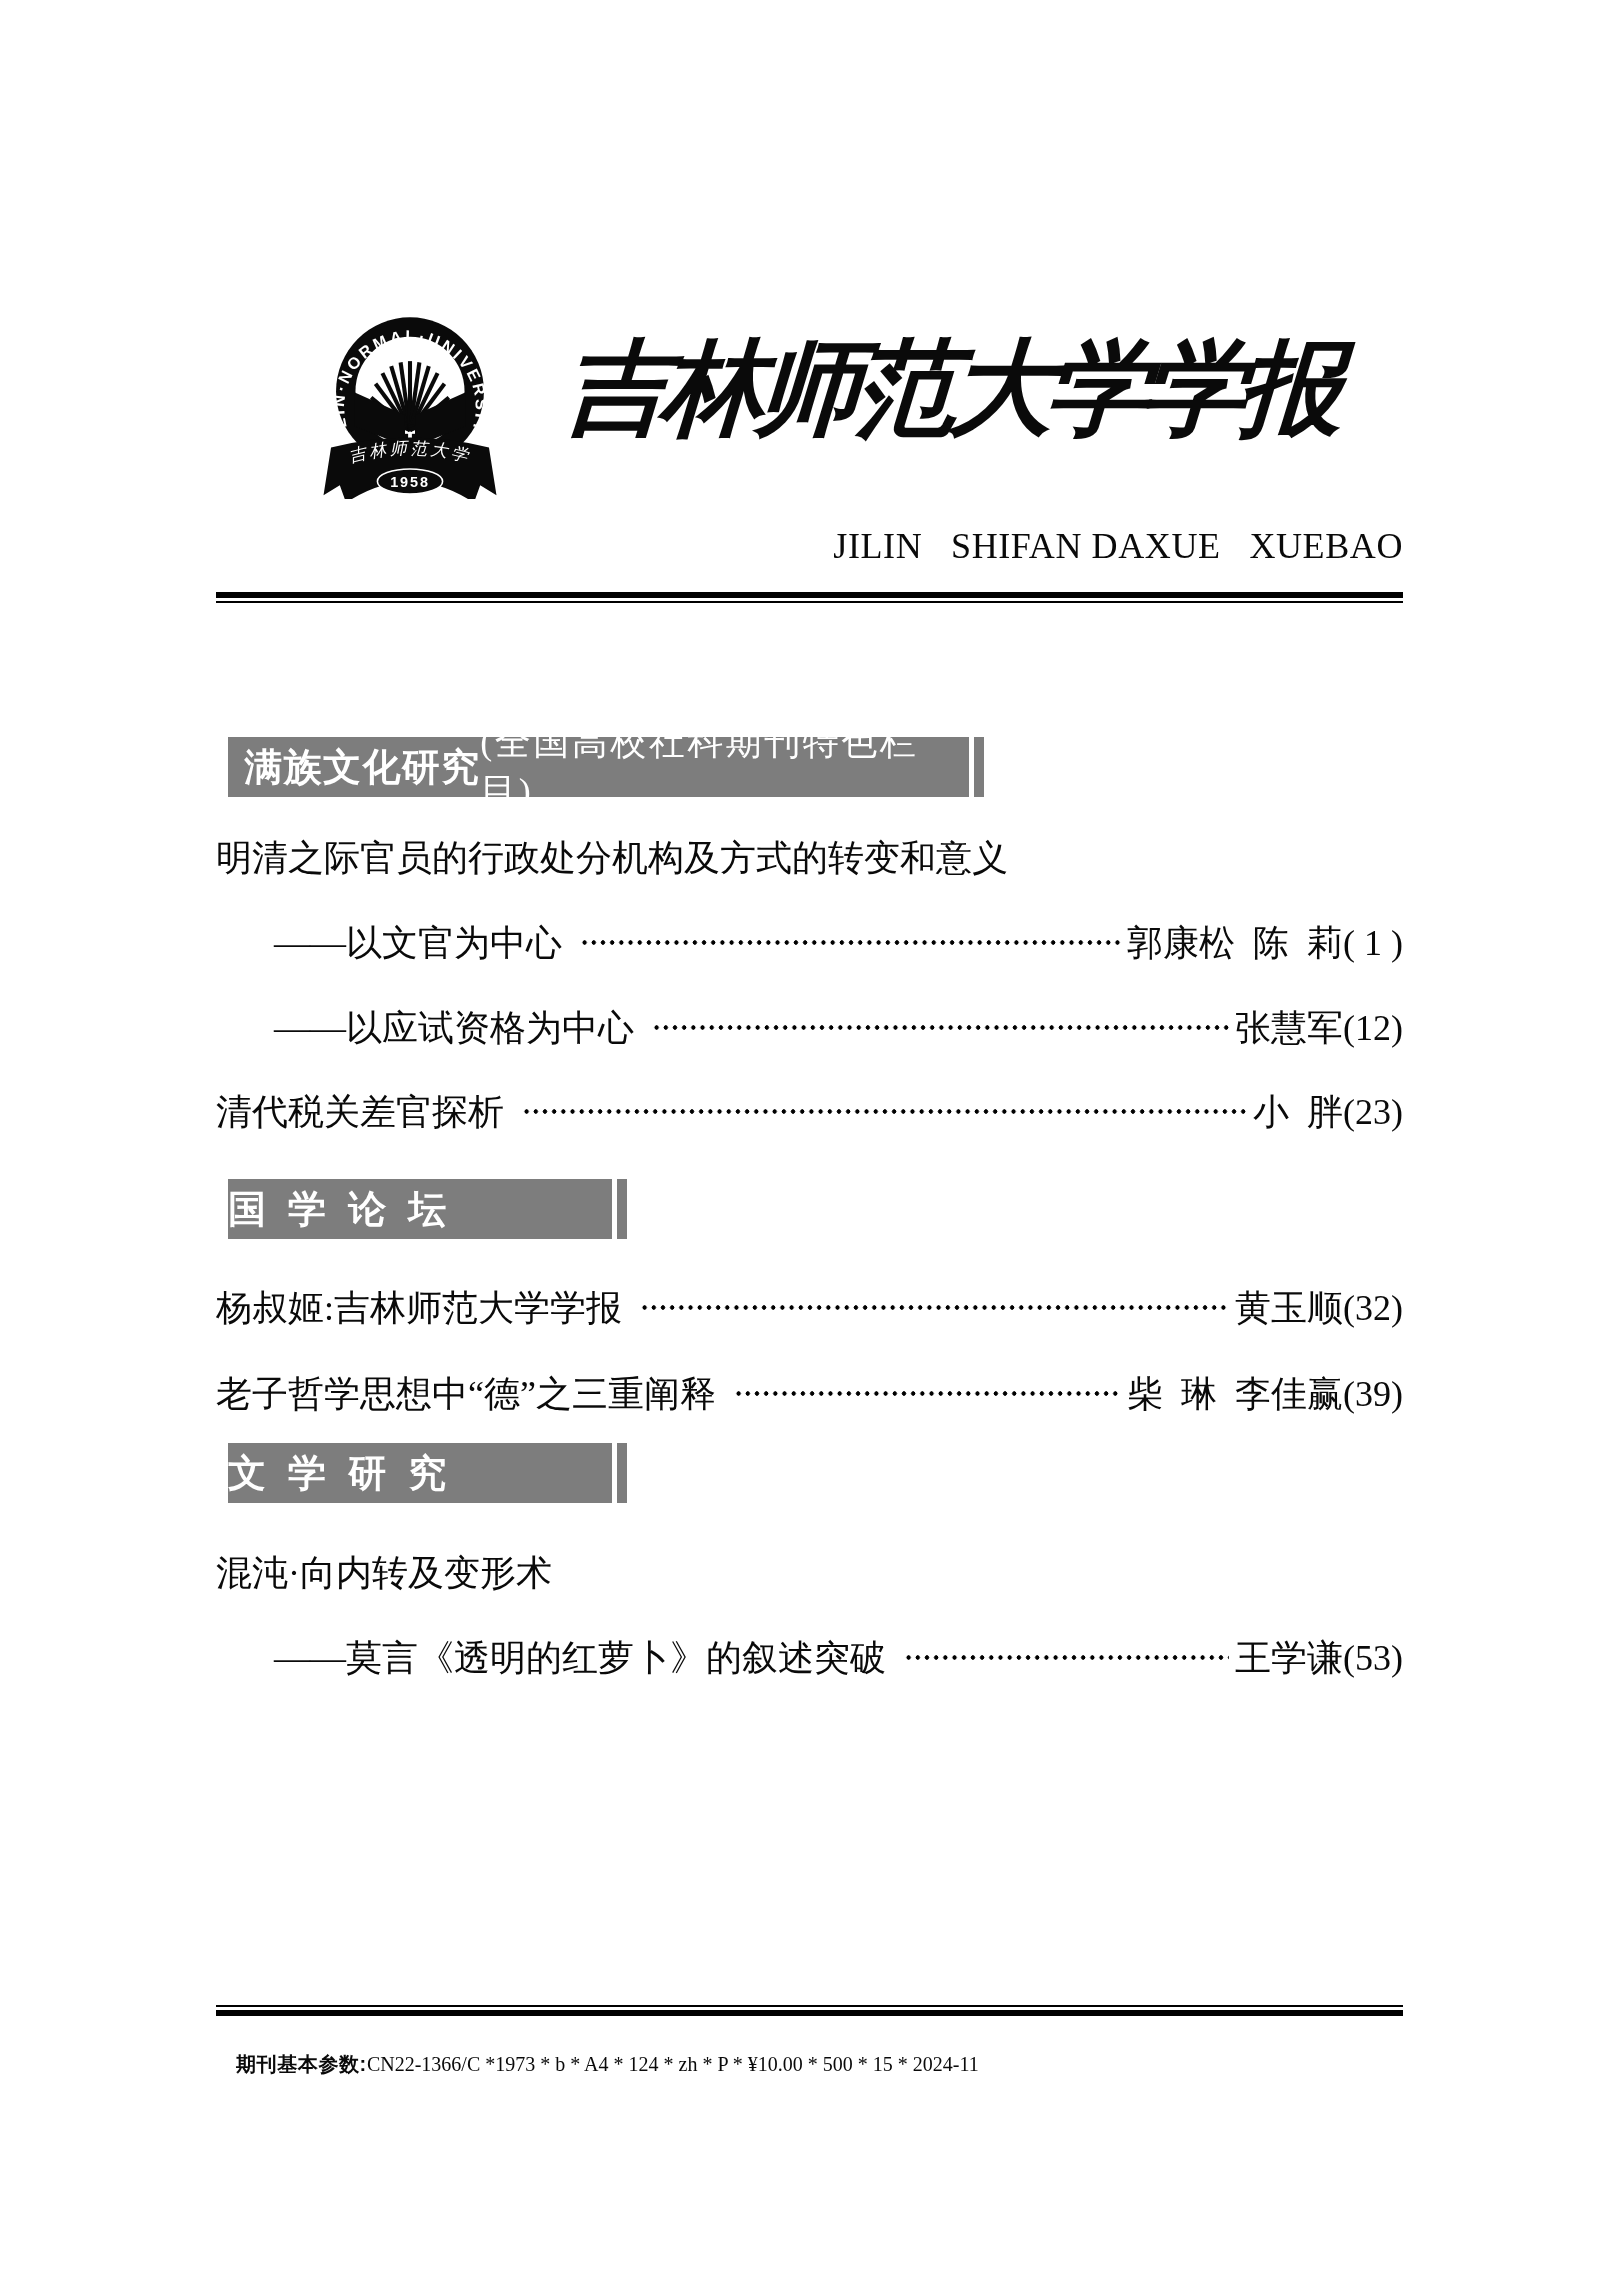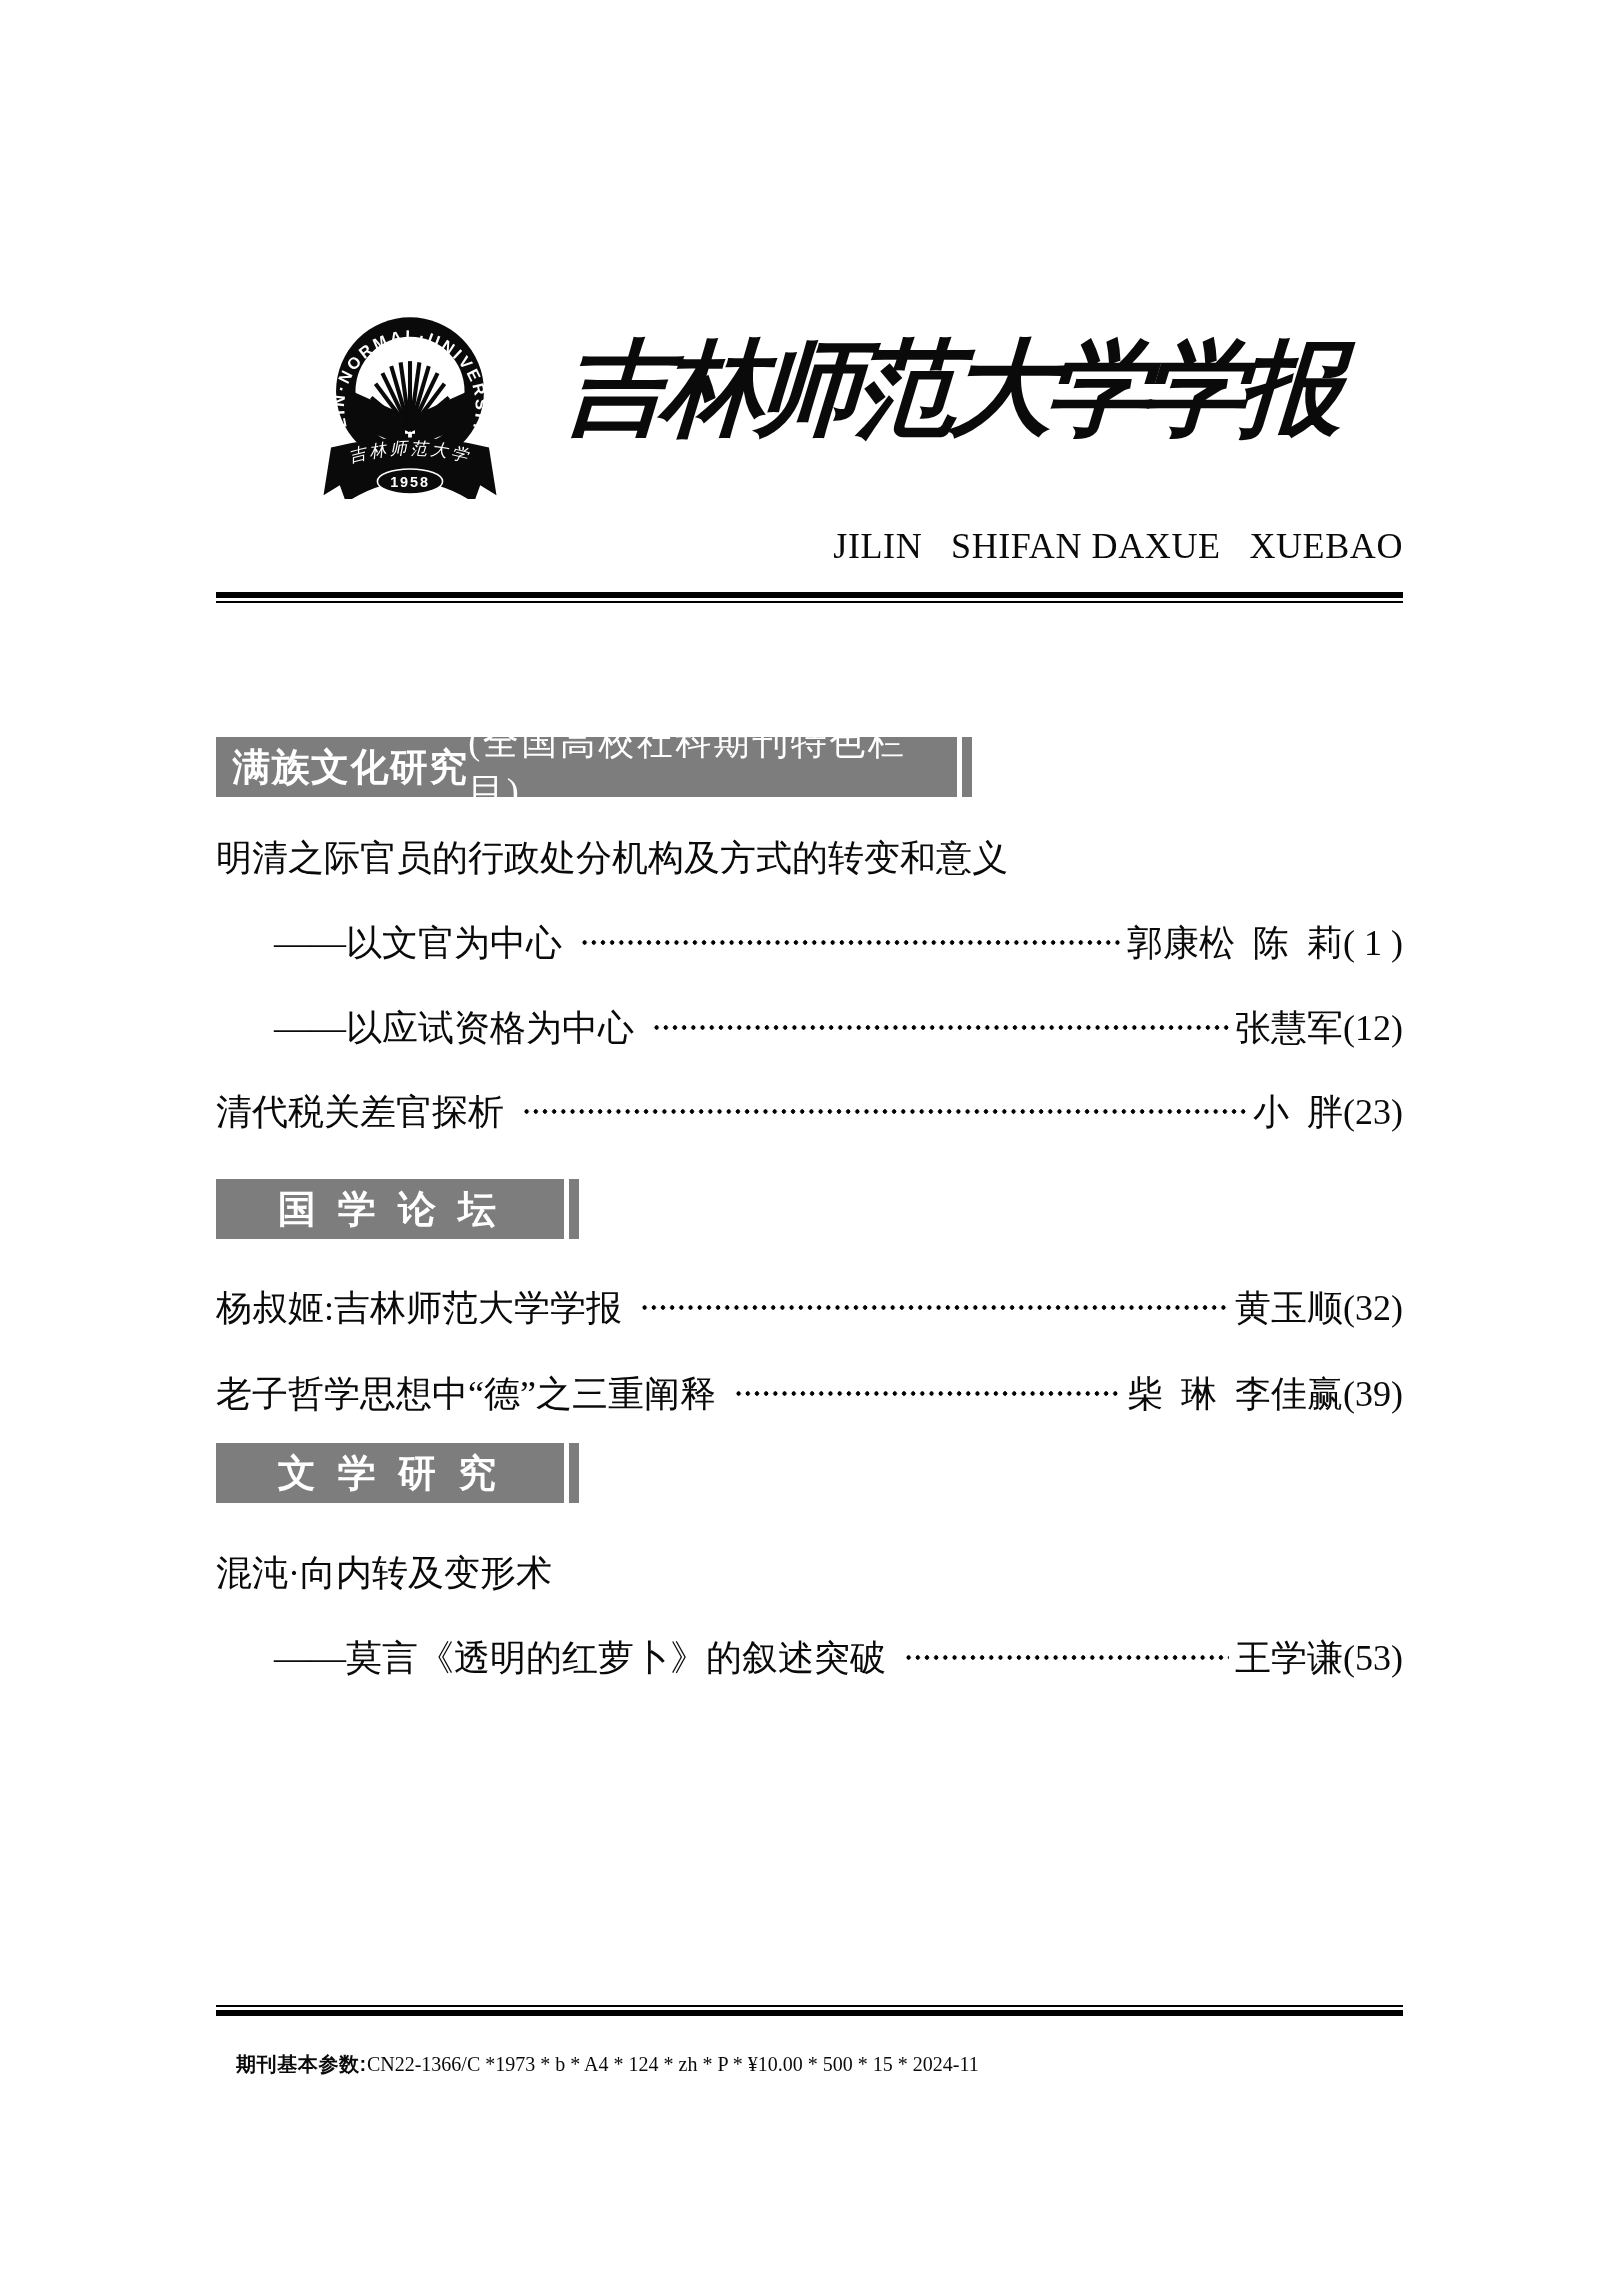--- a/index.html
+++ b/index.html
@@ -39,24 +39,24 @@
   .rl.thin{height:1.9px;}
   .rule-top .rl.thin{margin-top:3.2px;}
   .rule-bottom .rl.thick{margin-top:3.2px;}
 
   
   .toc{position:absolute;left:216px;top:737px;width:1187px;}
 
   .sec-header{display:flex;align-items:stretch;height:60px;}
   .sec-box{
     background:#7d7d7d;color:#ffffff;
-    display:flex;align-items:center;
+    display:flex;align-items:center;margin-left:12px;
   }
   .sec-header.wide .sec-box{width:724px;padding-left:16.5px;}
-  .sec-header.narrow .sec-box{width:348px;justify-content:center;}
+  .sec-header.narrow .sec-box{width:384px;}
   .sec-accent{width:10.2px;background:#7d7d7d;margin-left:5.1px;}
   .sec-main{font-size:38px;font-weight:bold;letter-spacing:1.3px;white-space:pre;}
   .sec-header.narrow .sec-main{letter-spacing:6.3px;}
   .sec-note{font-size:36px;font-weight:normal;letter-spacing:2.5px;}
 
   .mb70{margin-bottom:44px;}
   .mb68{margin-bottom:32px;}
   .mb76{margin-bottom:48px;}
   .mb78{margin-bottom:50px;}
   .mb82{margin-bottom:52px;}

